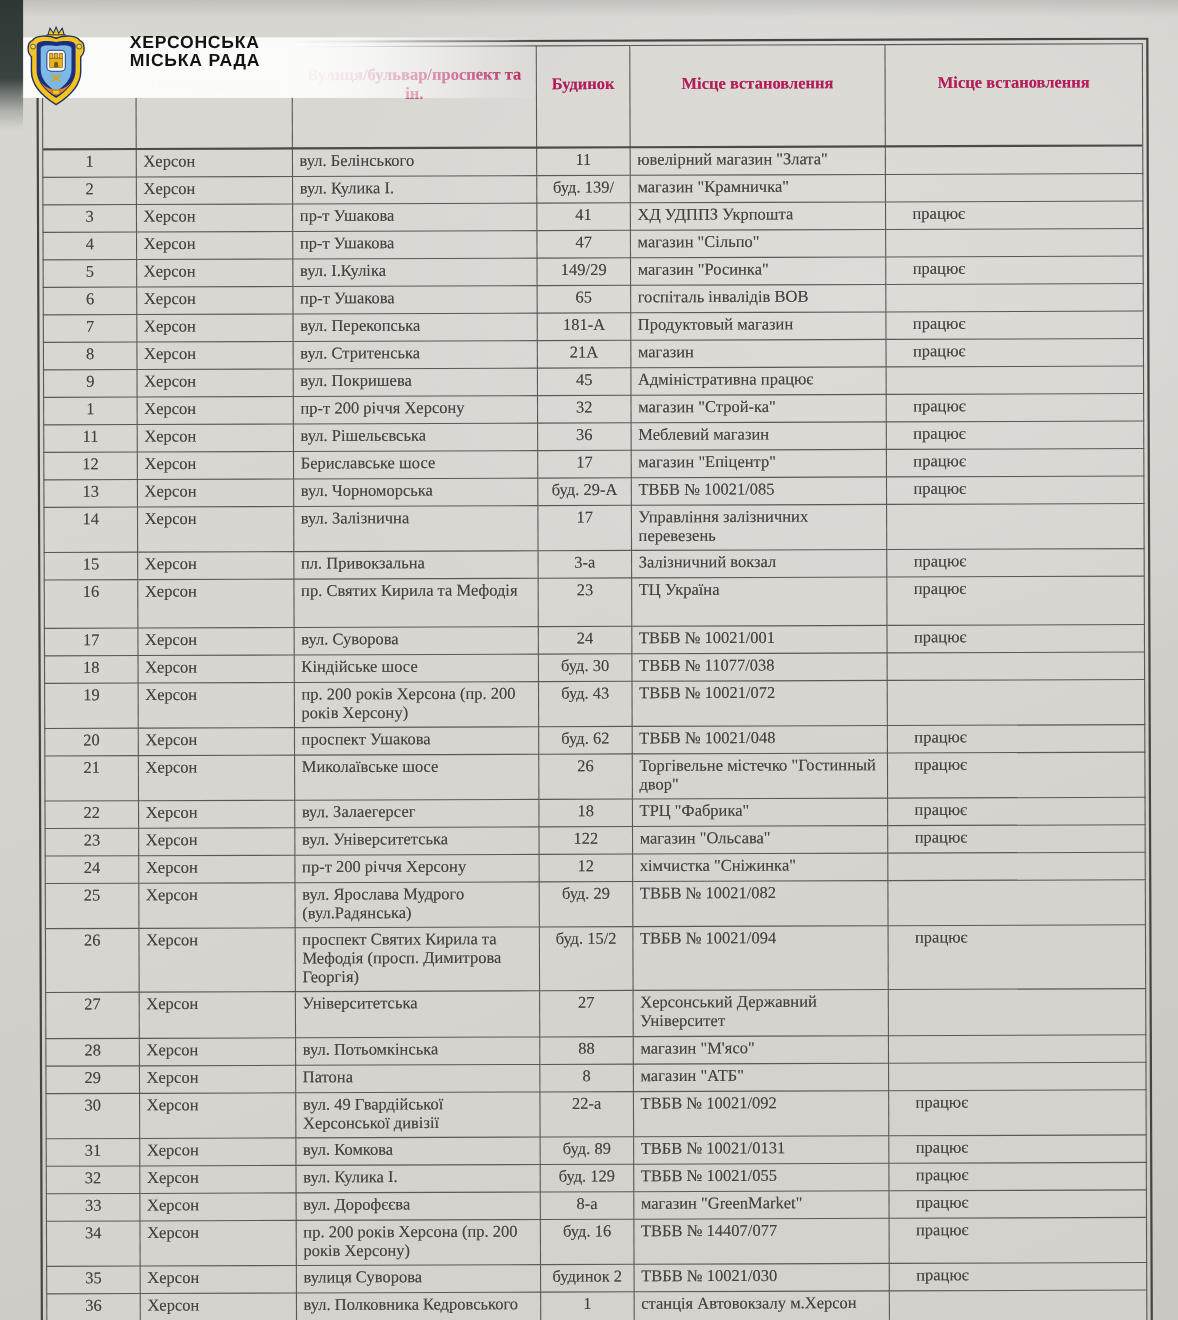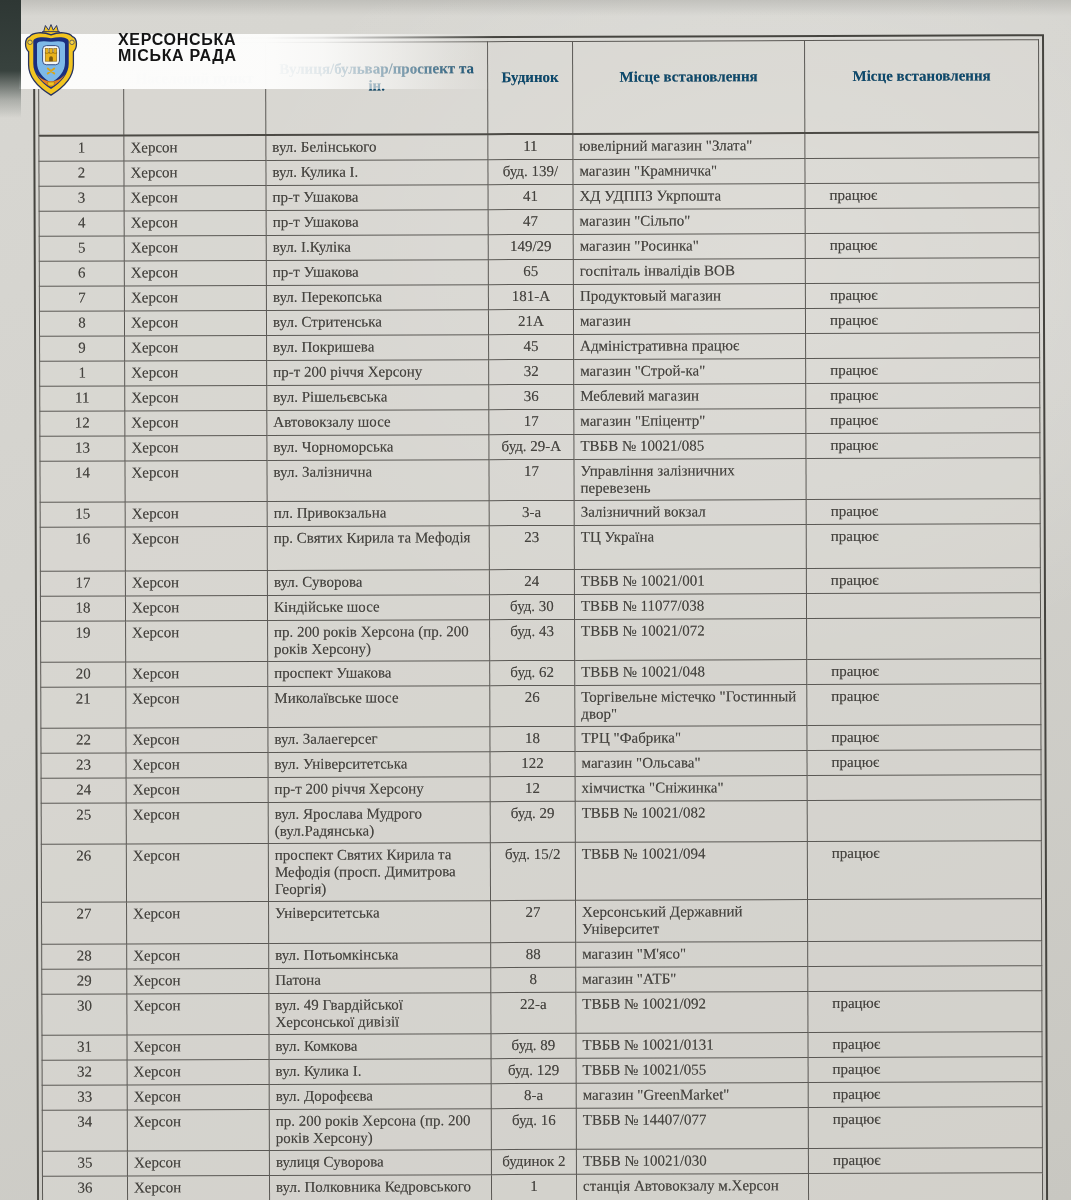--- a/index.html
+++ b/index.html
@@ -49,21 +49,21 @@
     font-size: 15px;
     line-height: 17px;
     padding: 3px 6px;
     vertical-align: top;
     overflow: hidden;
     text-shadow: 0 0 0.6px rgba(80,78,74,0.6);
   }
   .doc th {
     font-weight: bold;
     font-size: 15px;
-    color: #0c4a6e;
+    color: #be185d;
     text-align: center;
     height: 64px;
     vertical-align: middle;
     padding-bottom: 24px;
     margin-top: 25px;
   }
   .doc col.c-num   { width: 8.5%;  }
   .doc col.c-sett  { width: 14.2%; }
   .doc col.c-str   { width: 22.2%; }
   .doc col.c-bld   { width: 8.5%;  }
@@ -217,21 +217,21 @@
           <td>11</td>
           <td>Херсон</td>
           <td>вул. Рішельєвська</td>
           <td>36</td>
           <td>Меблевий магазин</td>
           <td>працює</td>
         </tr>
         <tr>
           <td>12</td>
           <td>Херсон</td>
-          <td>Автовокзалу шосе</td>
+          <td>Бериславське шосе</td>
           <td>17</td>
           <td>магазин "Епіцентр"</td>
           <td>працює</td>
         </tr>
         <tr>
           <td>13</td>
           <td>Херсон</td>
           <td>вул. Чорноморська</td>
           <td>буд. 29-А</td>
           <td>ТВБВ № 10021/085</td>

